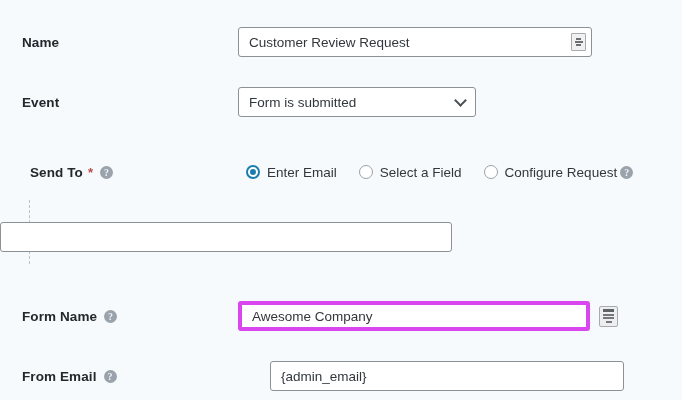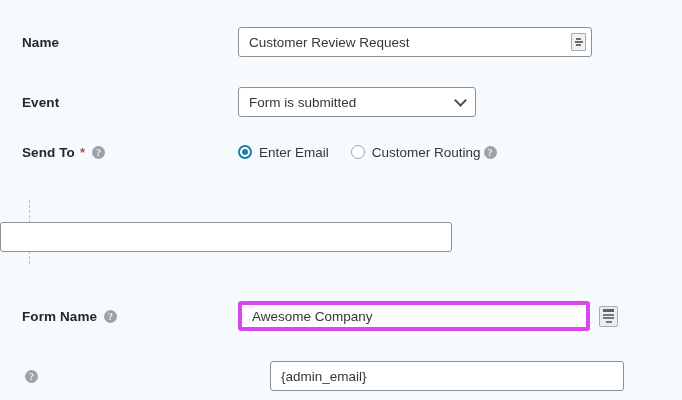--- a/index.html
+++ b/index.html
@@ -252,38 +252,42 @@
     <div class="field-col">
       <span class="select-wrap">
         <select class="sel">
           <option>Form is submitted</option>
         </select>
         <span class="chev"></span>
       </span>
     </div>
   </div>
 
-  <div class="row" style="top:140px;height:24px;">
+  <div class="row" style="top:160px;height:24px;padding-left:8px;">
     <div class="label-col">
       <span>Send To</span>
       <span class="req-star">*</span>
       <span class="help-icon">?</span>
     </div>
     <div class="field-col">
       <div class="radio-group">
 
         <label class="radio-item">
           <span class="radio-dot checked"></span>
           <span class="radio-label">Enter Email</span>
         </label>
 
-
         <label class="radio-item">
           <span class="radio-dot"></span>
-          <span class="radio-label">Customer Routing</span>
+          <span class="radio-label">Select a Field</span>
+        </label>
+
+        <label class="radio-item">
+          <span class="radio-dot"></span>
+          <span class="radio-label">Configure Request</span>
           <span class="help-icon">?</span>
         </label>
 
       </div>
     </div>
   </div>
 
   <div class="row" style="top:221px;height:32px;">
     <div class="field-col">
       <input class="txt" style="width: 452px;" type="text" value="">
@@ -301,20 +305,21 @@
         <i class="cap"></i>
           <i></i>
           <i></i>
           <i class="short"></i>
       </span>
     </div>
   </div>
 
   <div class="row" style="top:360px;height:32px;">
     <div class="label-col">
+      <span>From Email</span>
       <span class="help-icon">?</span>
     </div>
     <div class="field-col">
       <input class="txt" style="width: 354px; margin-left: 32px;" type="text" value="{admin_email}">
     </div>
   </div>
 
 </div>
 
 </body></html>

